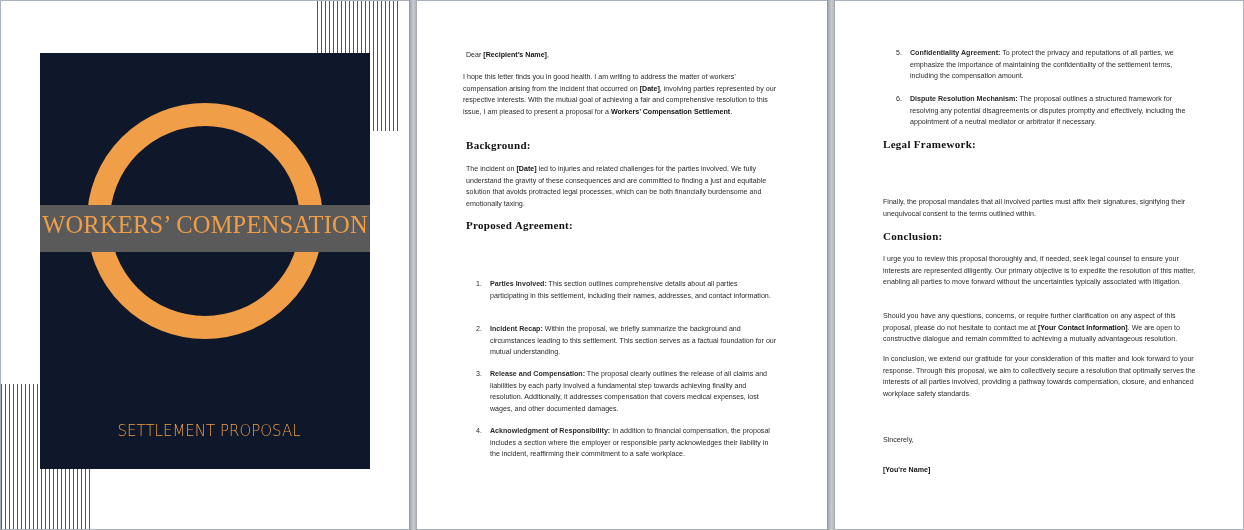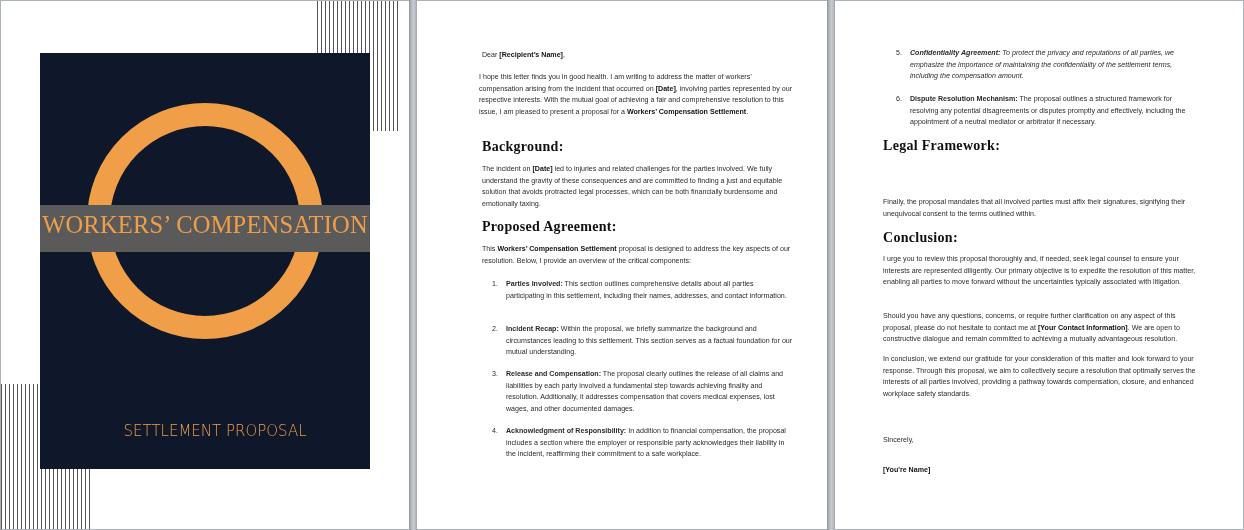--- a/index.html
+++ b/index.html
@@ -6,25 +6,25 @@
   body { width:1244px; height:530px; background:#ffffff; position:relative; overflow:hidden; font-family:"Liberation Sans", sans-serif; }
   .frame { position:absolute; left:0; top:0; width:1244px; height:530px; box-sizing:border-box; border:1px solid #aab3bd; }
   .page { position:absolute; top:1px; height:528px; background:#ffffff; overflow:hidden; }
   .sep { position:absolute; top:0; height:530px; background:linear-gradient(to right,#8f949b,#b9bec4 35%,#c8ccd1 60%,#a2a7ad); }
   
   .stripes { position:absolute; background:repeating-linear-gradient(to right,#555 0px,#555 1px,#fff 1px,#fff 4px); }
   .cover { position:absolute; left:40px; top:52px; width:330px; height:416px; background:#0f172a; }
   .ring { position:absolute; left:47px; top:50px; width:190px; height:190px; border-radius:50%; border:23px solid #f09e48; }
   .ring-gap { position:absolute; left:0; top:152px; width:330px; height:47px; background:#5a5a5a; }
   .cover-title { position:absolute; left:0; top:158px; width:330px; text-align:center; color:#f09e48; font-family:"Liberation Serif", serif; font-size:24.5px; letter-spacing:0.2px; white-space:nowrap; }
-  .cover-sub { position:absolute; left:10px; top:369px; width:330px; text-align:center; color:#f09e48; font-family:"DejaVu Sans", sans-serif; font-size:15px; font-weight:300; letter-spacing:0px; }
+  .cover-sub { position:absolute; left:4px; top:369px; width:330px; text-align:center; color:#f09e48; font-family:"DejaVu Sans", sans-serif; font-size:15px; font-weight:300; letter-spacing:0px; }
   
   .txt { position:absolute; font-size:7.1px; line-height:11.5px; color:#2a2a2a; }
   .txt b { color:#111; }
-  .head { position:absolute; font-family:"Liberation Serif", serif; font-weight:bold; font-size:14px; color:#111; letter-spacing:0.3px; }
+  .head { position:absolute; font-family:"Liberation Serif", serif; font-weight:bold; font-size:11px; color:#111; letter-spacing:0.3px; }
   .center { text-align:left; }
   .li { position:absolute; font-size:7.1px; line-height:11.5px; color:#2a2a2a; }
   .li .num { position:absolute; left:0; top:0; }
   .li .body { position:absolute; left:14px; top:0; }
 </style>
 </head>
 <body>
 
 <div class="frame"></div>
 
@@ -34,37 +34,34 @@
   <div class="cover" style="left:39px;">
     <div class="ring"></div>
     <div class="ring-gap"></div>
     <div class="cover-title">WORKERS’ COMPENSATION</div>
     <div class="cover-sub">SETTLEMENT PROPOSAL</div>
   </div>
 </div>
 
 <div class="sep" style="left:409px; width:8px;"></div>
 
-<div class="page" style="left:417px; width:442px;margin-left:16px;">
+<div class="page" style="left:417px; width:442px;">
   <div class="txt" style="left:49px; top:49px;">
     <span>Dear </span><b>[Recipient’s Name]</b><span>,</span>
   </div>
   <div class="txt center" style="left:46px; top:71px; width:316px;">
     <span>I hope this letter finds you in good health. I am writing to address the matter of workers’ compensation arising from the incident that occurred on </span><b>[Date]</b><span>, involving parties represented by our respective interests. With the mutual goal of achieving a fair and comprehensive resolution to this issue, I am pleased to present a proposal for a </span><b>Workers’ Compensation Settlement</b><span>.</span>
   </div>
 
   <div class="head" style="left:49px; top:138px;">Background:</div>
   <div class="txt" style="left:49px; top:163px; width:316px;">
     <span>The incident on </span><b>[Date]</b><span> led to injuries and related challenges for the parties involved. We fully understand the gravity of these consequences and are committed to finding a just and equitable solution that avoids protracted legal processes, which can be both financially burdensome and emotionally taxing.</span>
   </div>
 
   <div class="head" style="left:49px; top:218px;">Proposed Agreement:</div>
-  <div class="txt" style="left:49px; top:243px; width:316px;">
-    <span>This </span><b>Workers’ Compensation Settlement</b><span> proposal is designed to address the key aspects of our resolution. Below, I provide an overview of the critical components:</span>
-  </div>
 
   <div class="li" style="left:59px; top:278px; width:300px;">
     <span class="num">1.</span>
     <span class="body" style="width:285px;"><b>Parties Involved:</b><span> This section outlines comprehensive details about all parties participating in this settlement, including their names, addresses, and contact information.</span></span>
   </div>
   <div class="li" style="left:59px; top:323px; width:300px;">
     <span class="num">2.</span>
     <span class="body" style="width:290px;"><b>Incident Recap:</b><span> Within the proposal, we briefly summarize the background and circumstances leading to this settlement. This section serves as a factual foundation for our mutual understanding.</span></span>
   </div>
   <div class="li" style="left:59px; top:368px; width:300px;">
@@ -75,21 +72,21 @@
     <span class="num">4.</span>
     <span class="body" style="width:290px;"><b>Acknowledgment of Responsibility:</b><span> In addition to financial compensation, the proposal includes a section where the employer or responsible party acknowledges their liability in the incident, reaffirming their commitment to a safe workplace.</span></span>
   </div>
 </div>
 
 <div class="sep" style="left:827px; width:8px;"></div>
 
 <div class="page" style="left:835px; width:408px;">
   <div class="li" style="left:61px; top:47px; width:300px;">
     <span class="num">5.</span>
-    <span class="body" style="width:290px;font-style:italic;"><b>Confidentiality Agreement:</b><span> To protect the privacy and reputations of all parties, we emphasize the importance of maintaining the confidentiality of the settlement terms, including the compensation amount.</span></span>
+    <span class="body" style="width:290px;"><b>Confidentiality Agreement:</b><span> To protect the privacy and reputations of all parties, we emphasize the importance of maintaining the confidentiality of the settlement terms, including the compensation amount.</span></span>
   </div>
   <div class="li" style="left:61px; top:93px; width:300px;">
     <span class="num">6.</span>
     <span class="body" style="width:290px;"><b>Dispute Resolution Mechanism:</b><span> The proposal outlines a structured framework for resolving any potential disagreements or disputes promptly and effectively, including the appointment of a neutral mediator or arbitrator if necessary.</span></span>
   </div>
 
   <div class="head" style="left:48px; top:137px;">Legal Framework:</div>
   <div class="txt" style="left:48px; top:196px; width:316px;">Finally, the proposal mandates that all involved parties must affix their signatures, signifying their unequivocal consent to the terms outlined within.</div>
 
   <div class="head" style="left:48px; top:229px;">Conclusion:</div>

